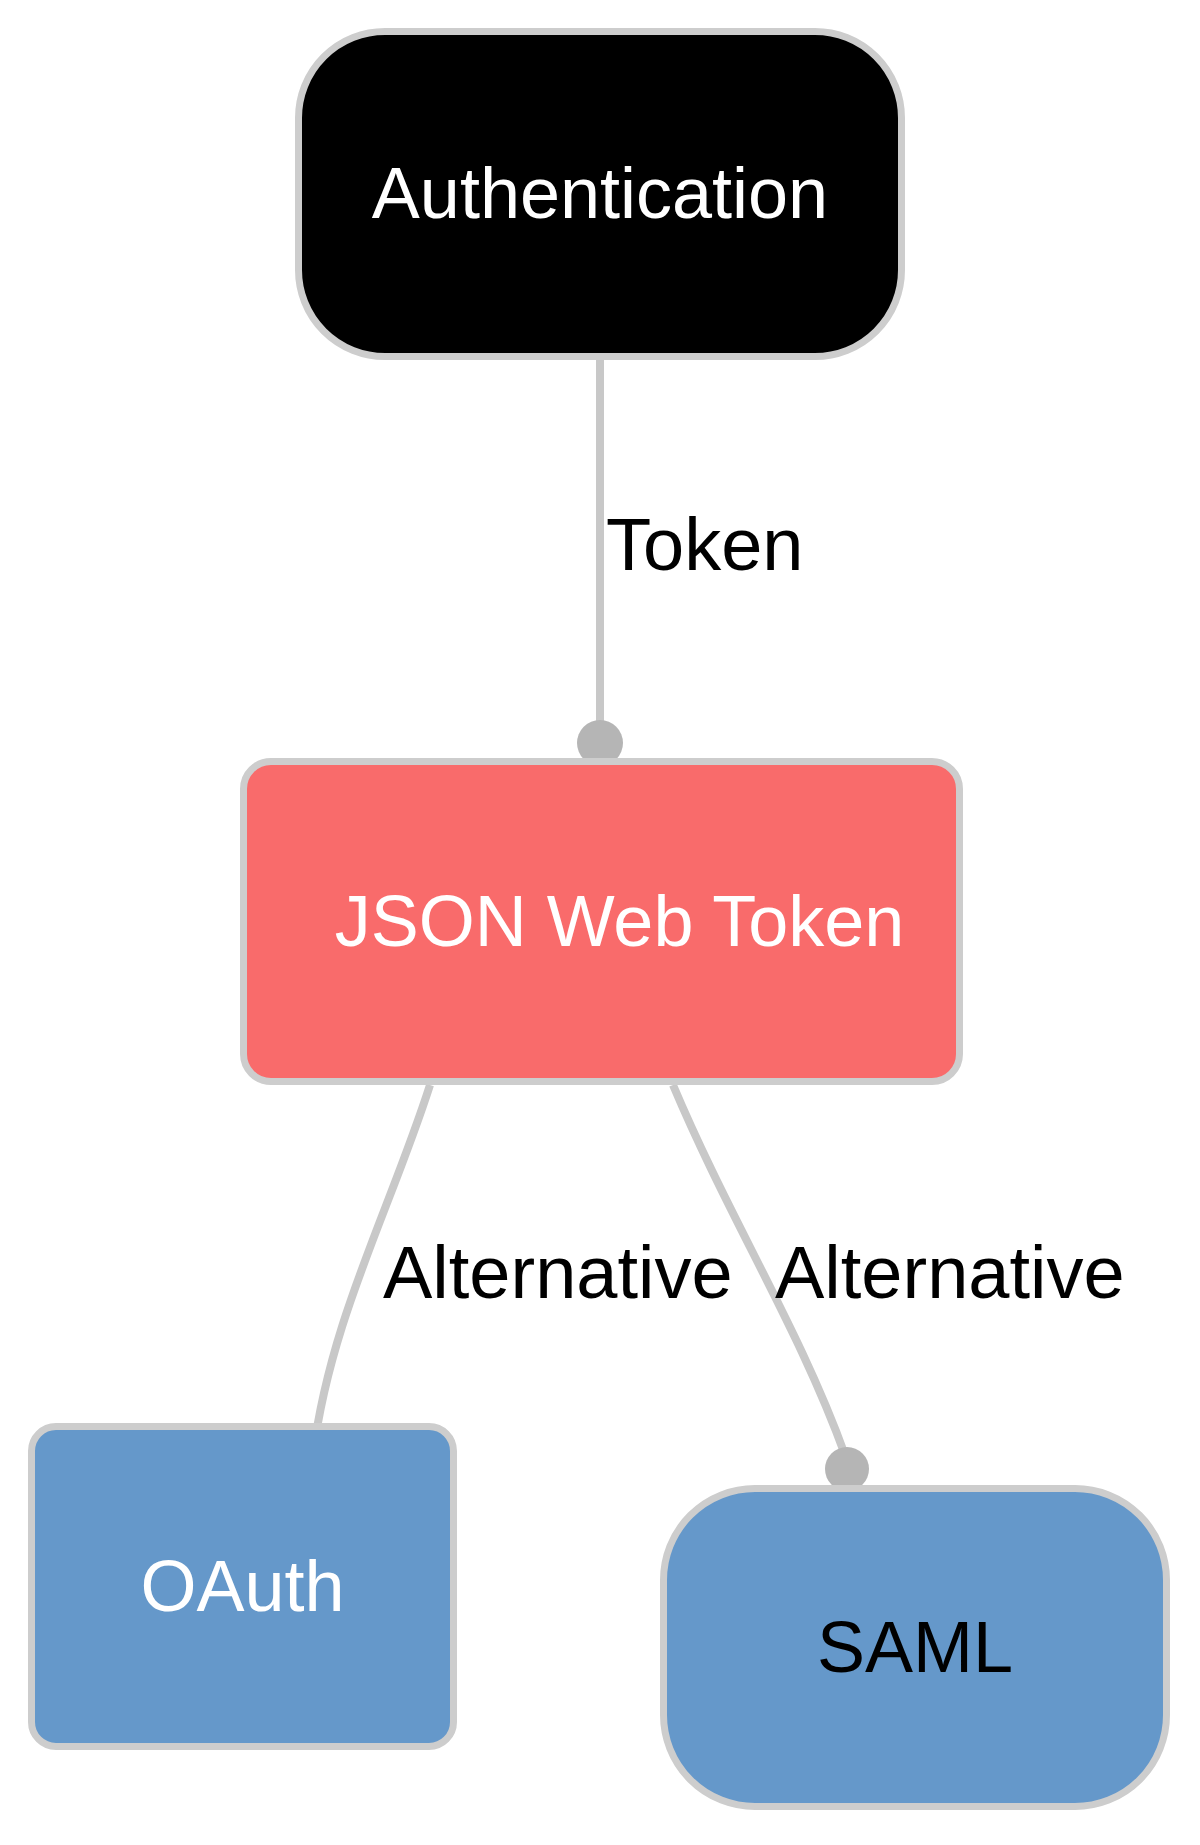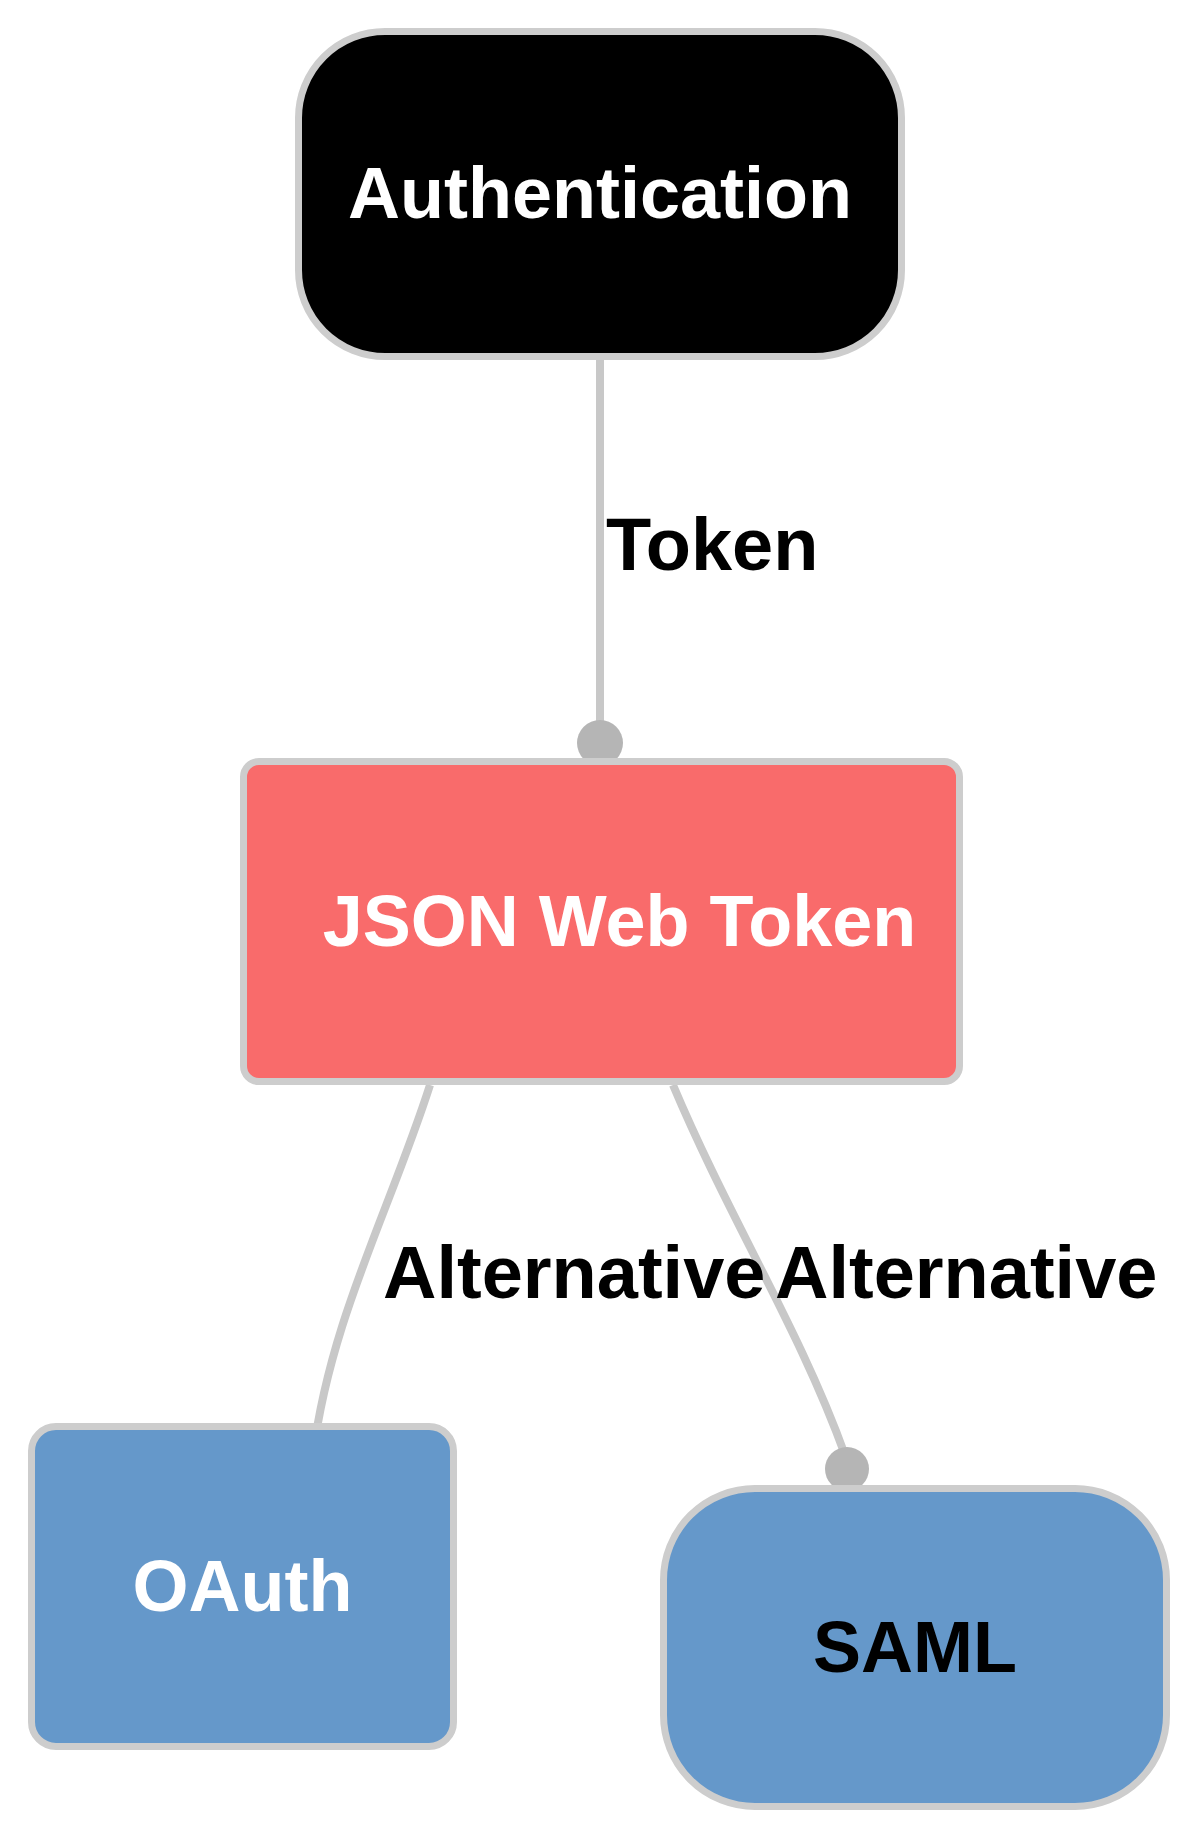--- a/index.html
+++ b/index.html
@@ -7,21 +7,20 @@
     padding: 0;
     background: #ffffff;
     font-family: "Liberation Sans", "DejaVu Sans", sans-serif;
   }
   .canvas {
     position: relative;
     width: 1172px;
     height: 1845px;
     background: #ffffff;
     overflow: hidden;
-    font-weight: bold;
   }
   .edge-layer {
     position: absolute;
     left: 0;
     top: 0;
     width: 1200px;
     height: 1845px;
   }
   .edge {
     fill: none;
@@ -60,21 +59,21 @@
     <path class="edge" d="M 673,1085 C 730,1220 800,1330 845,1455" style="stroke: rgb(200, 200, 200);"></path>
     <circle cx="600" cy="743" r="23" style="fill: rgb(181, 181, 181);"></circle>
     <circle cx="312" cy="1468" r="22" style="fill: rgb(181, 181, 181);"></circle>
     <circle cx="847" cy="1469" r="22" style="fill: rgb(181, 181, 181);"></circle>
   </svg>
 
   <div class="node" style="left: 295px; top: 28px; width: 610px; height: 332px; border-radius: 90px; background: rgb(0, 0, 0);">
     <span class="node-label" style="color: rgb(255, 255, 255);">Authentication</span>
   </div>
 
-  <div class="node" style="left: 240px; top: 758px; width: 723px; height: 327px; border-radius: 19px; background: rgb(249, 107, 107); padding-left: 36px;">
+  <div class="node" style="left: 240px; top: 758px; width: 723px; height: 327px; border-radius: 31px; background: rgb(249, 107, 107); padding-left: 36px;">
     <span class="node-label" style="color: rgb(255, 255, 255);">JSON Web Token</span>
   </div>
 
   <div class="node" style="left: 28px; top: 1423px; width: 429px; height: 327px; border-radius: 28px; background: rgb(101, 152, 202);">
     <span class="node-label" style="color: rgb(255, 255, 255);">OAuth</span>
   </div>
 
   <div class="node" style="left: 660px; top: 1485px; width: 510px; height: 325px; border-radius: 95px; background: rgb(101, 152, 202);">
     <span class="node-label" style="color: #000000;">SAML</span>
   </div>

